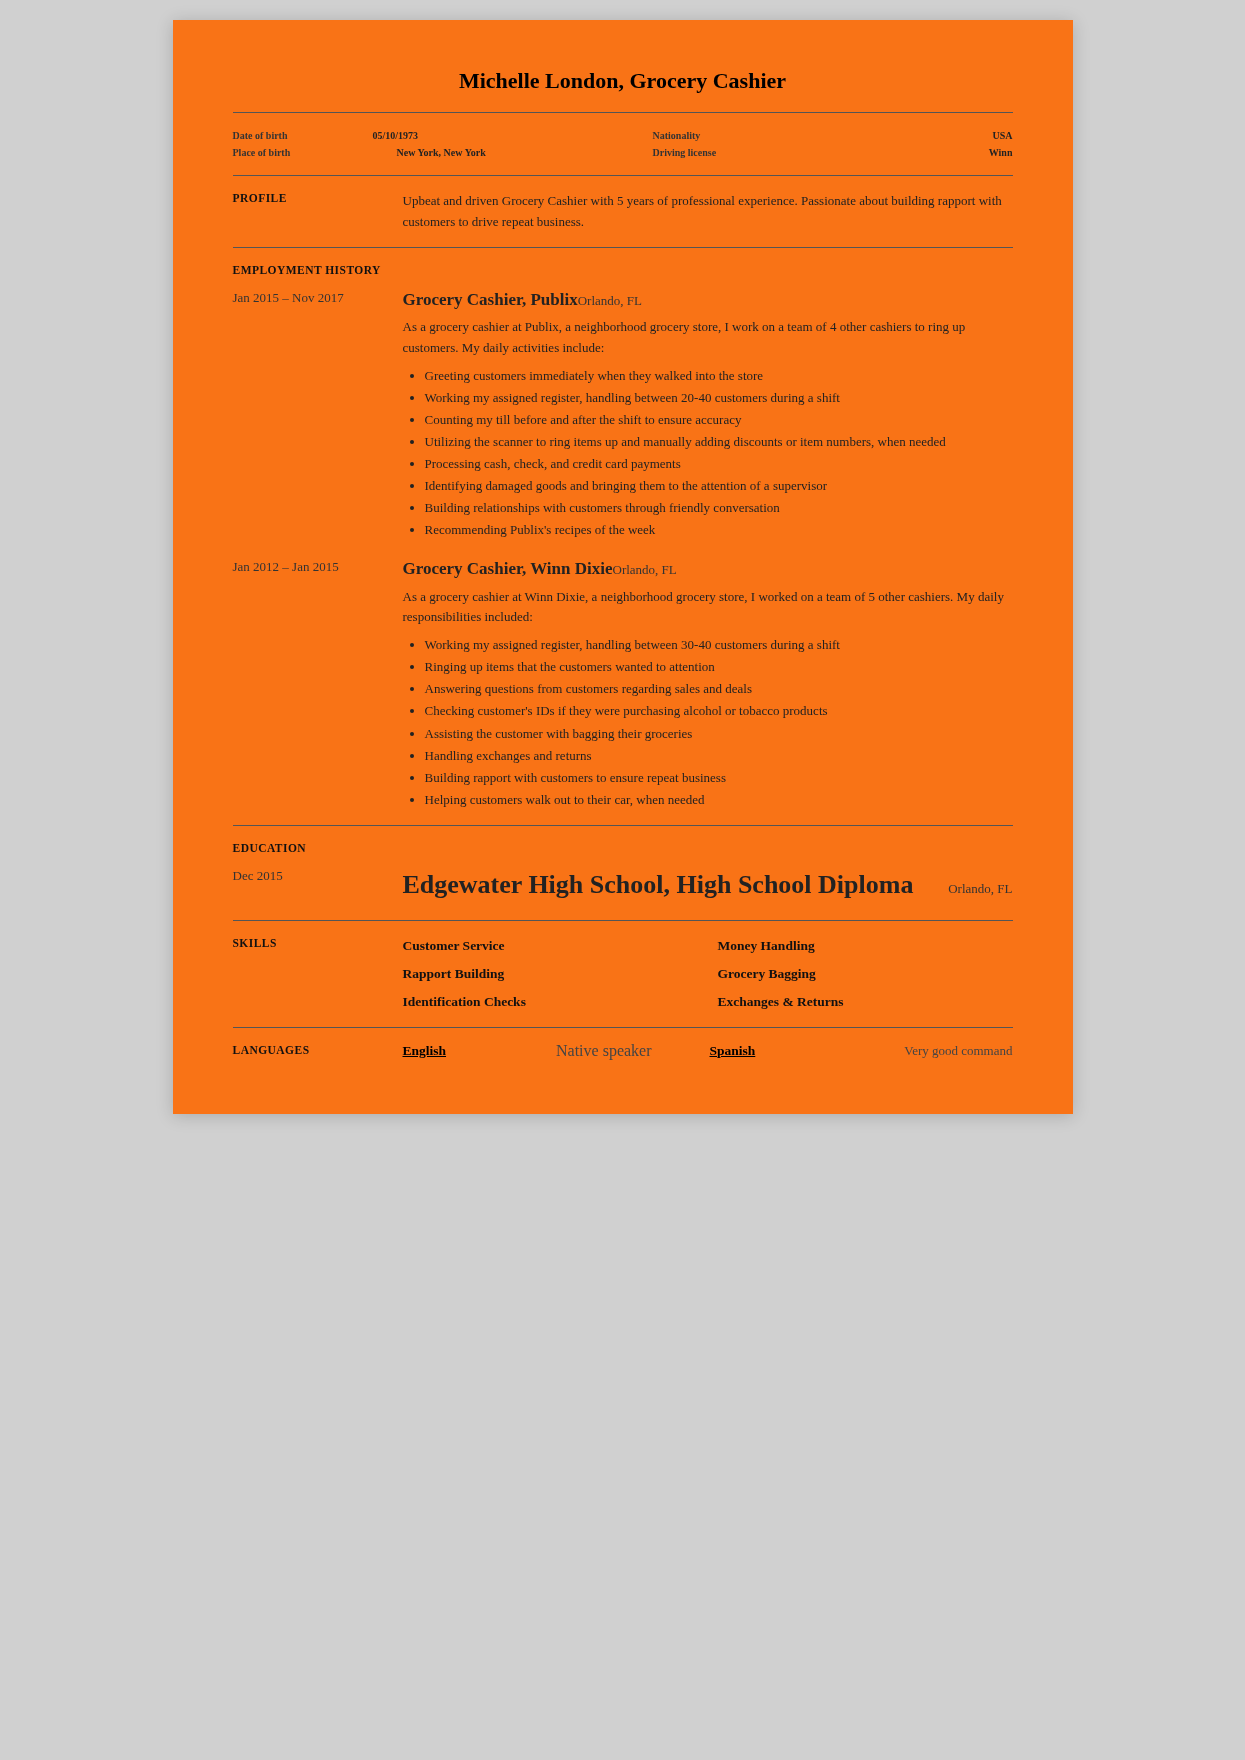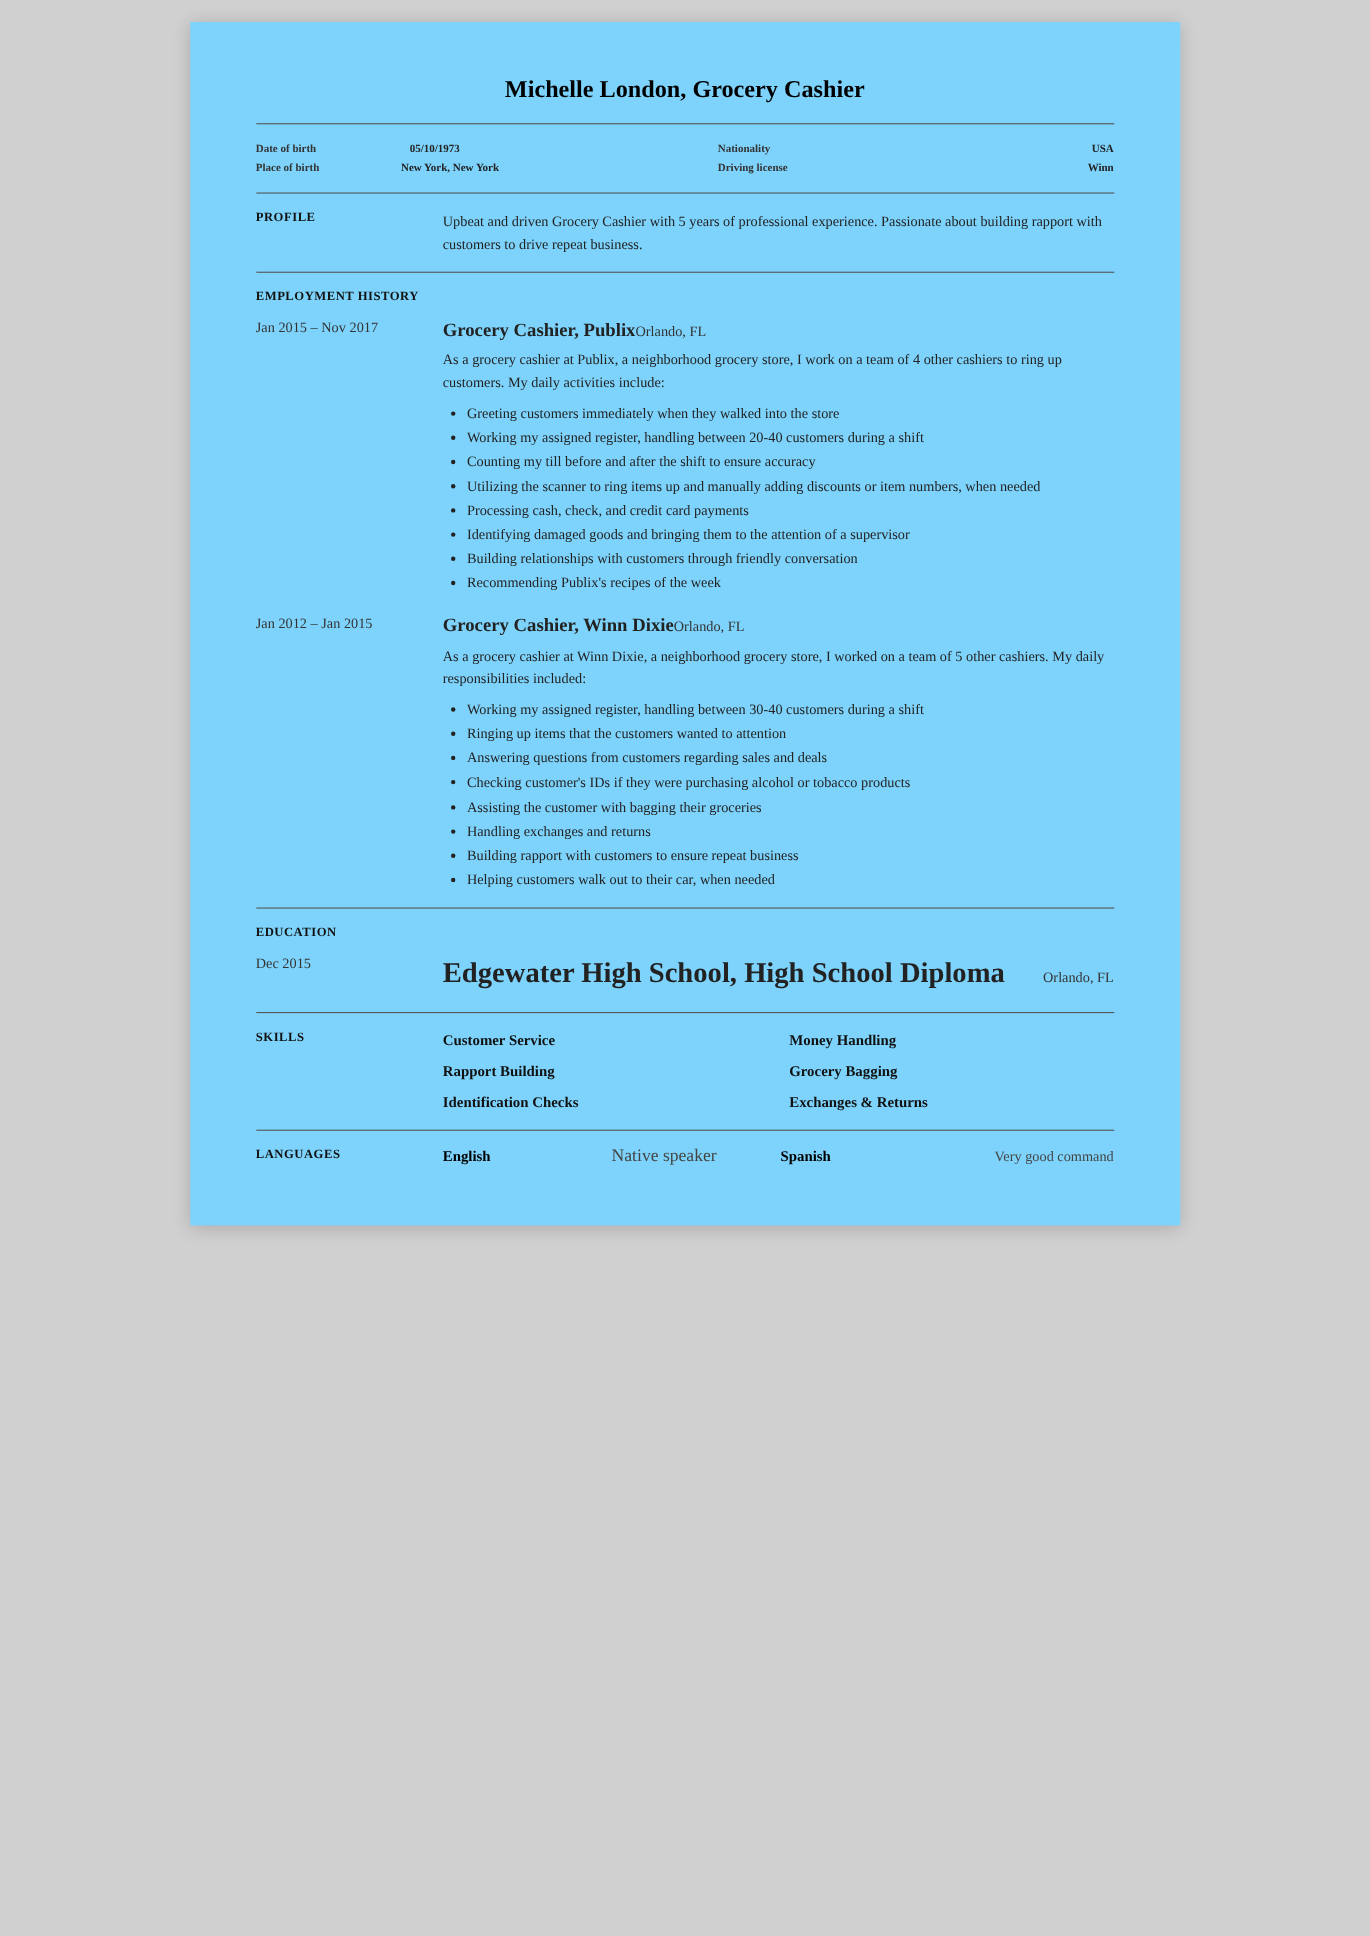--- a/index.html
+++ b/index.html
@@ -6,21 +6,21 @@
     body {
       background: #d0d0d0;
       display: flex;
       justify-content: center;
       align-items: flex-start;
       min-height: 100vh;
       padding: 20px;
       font-family: Georgia, 'Times New Roman', serif;
     }
     .resume-page {
-      background: #7dd3fc;
+      background: #f97316;
       width: 900px;
       padding: 48px 60px;
       box-shadow: 0 2px 16px rgba(0,0,0,0.18);
     }
     .header {
       text-align: center;
       margin-bottom: 18px;
     }
     .header-name {
       font-size: 22px;
@@ -105,20 +105,21 @@
     .lang-grid {
       display: grid;
       grid-template-columns: 1fr 1fr 1fr 1fr;
       font-size: 13px;
       align-items: center;
       gap: 4px;
     }
     .lang-name {
       font-weight: bold;
       font-size: 13.5px;
+      text-decoration: underline;
     }
     .lang-level {
       color: #444;
       font-size: 16px;
     }
     .lang-level-right {
       color: #444;
       font-size: 13px;
       text-align: right;
     }
@@ -154,21 +155,21 @@
 
   <div style="display:grid; grid-template-columns:1fr 1fr; font-size:10px; margin-bottom:4px;font-weight:bold;">
     <div style="display:flex; gap:40px; padding:3px 0;">
       <span style="color:#333; min-width:100px;">Date of birth</span>
       <span style="color:#222;">05/10/1973</span>
     </div>
     <div style="display:flex; justify-content:space-between; padding:3px 0; padding-left:30px;">
       <span style="color:#333;">Nationality</span>
       <span style="color:#222;">USA</span>
     </div>
-    <div style="display:flex; gap:32px; padding:3px 0;">
+    <div style="display:flex; gap:64px; padding:3px 0;">
       <span style="color:#333; min-width:100px;">Place of birth</span>
       <span style="color:#222;">New York, New York</span>
     </div>
     <div style="display:flex; justify-content:space-between; padding:3px 0; padding-left:30px;">
       <span style="color:#333;">Driving license</span>
       <span style="color:#222;">Winn</span>
     </div>
   </div>
 
   <hr class="section-divider">

